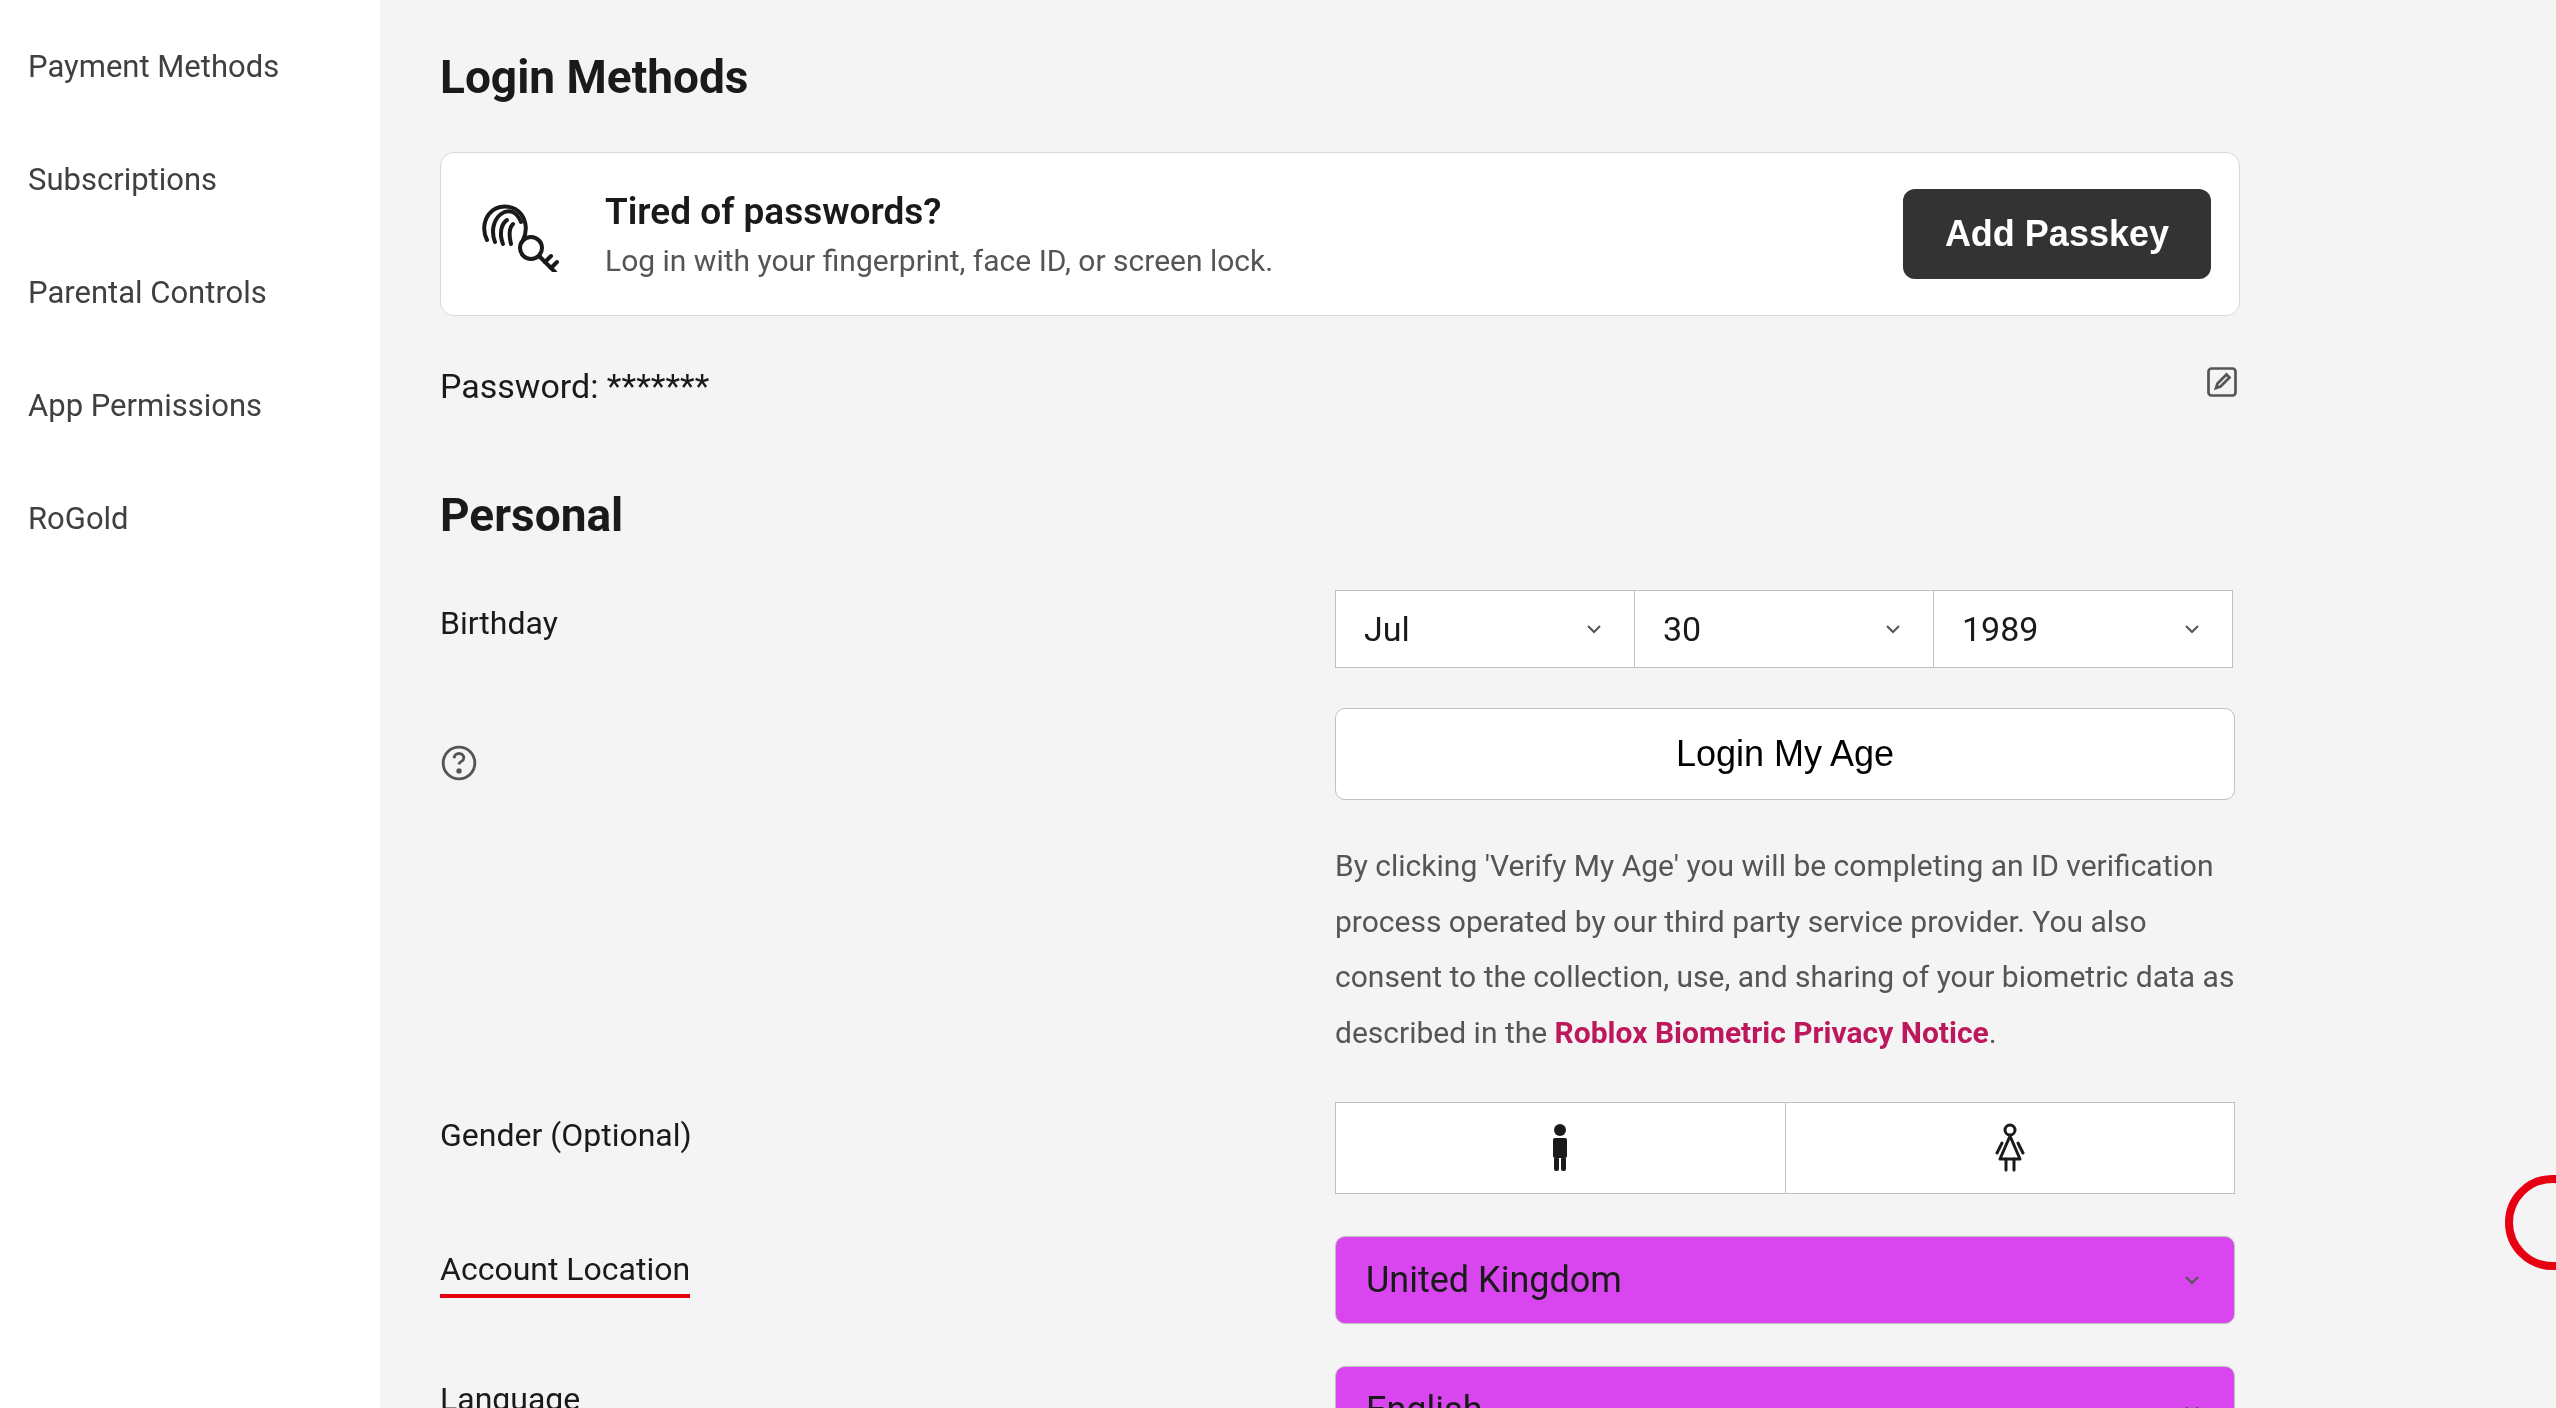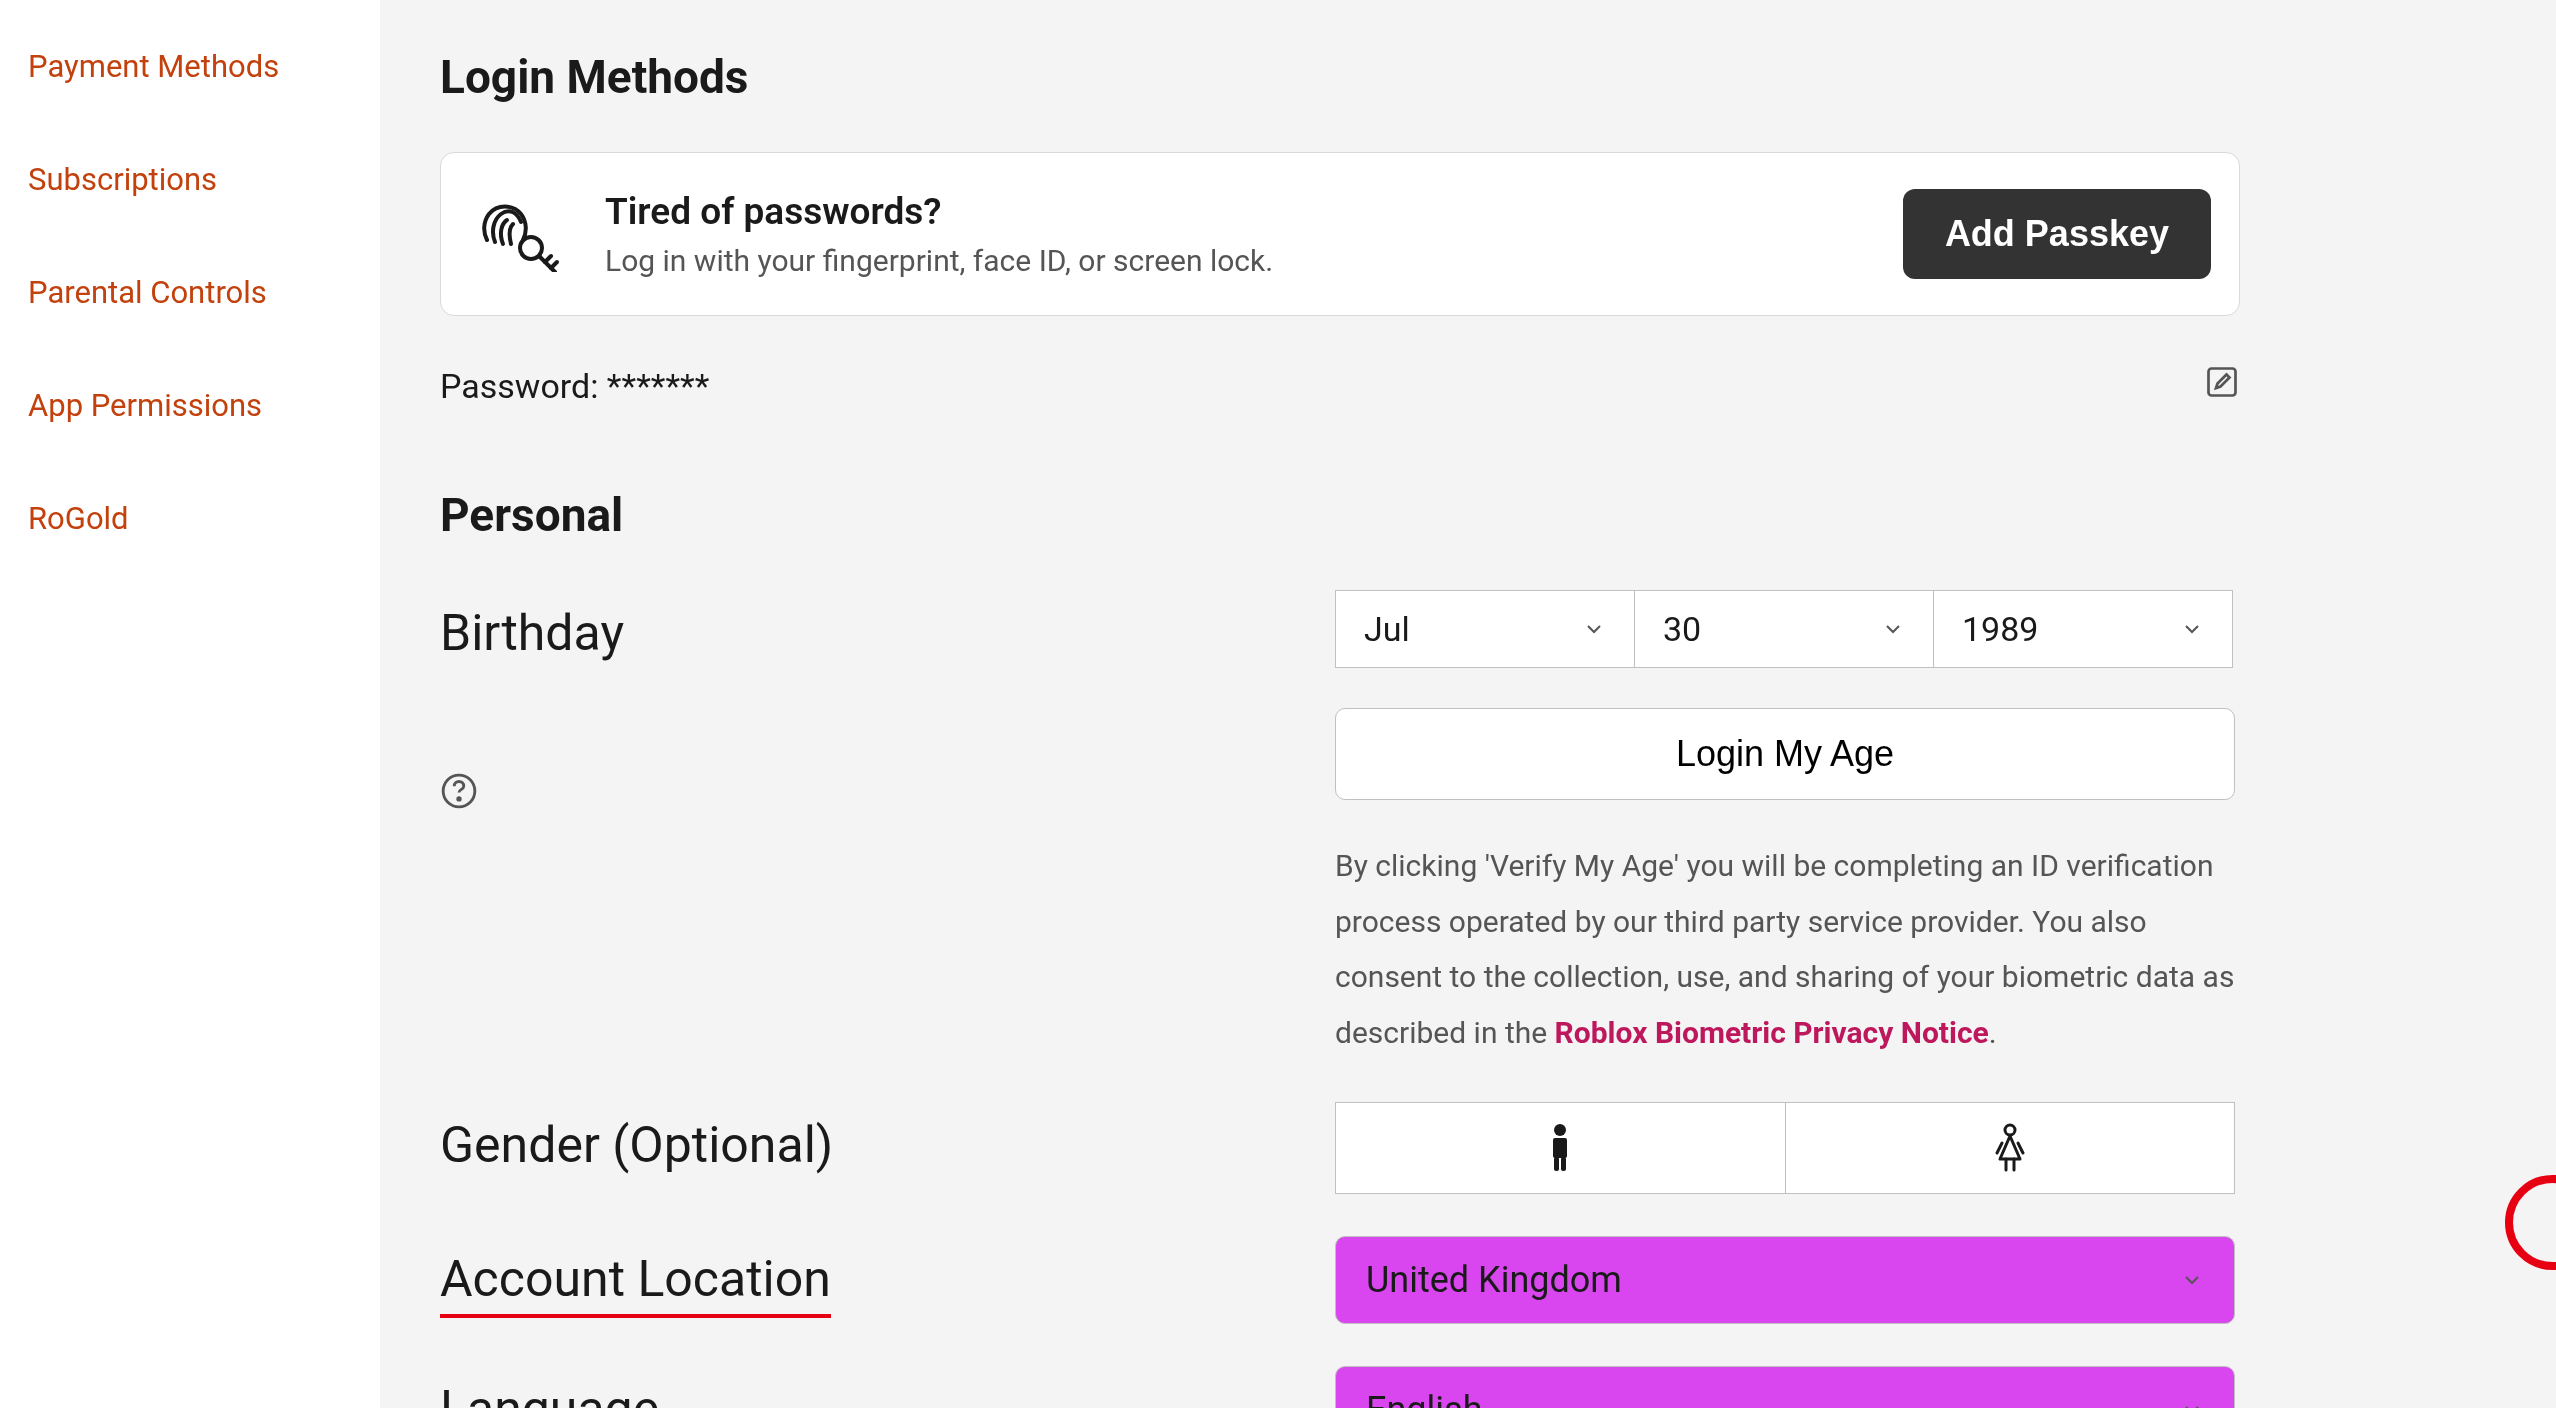--- a/index.html
+++ b/index.html
@@ -28,21 +28,21 @@
 .sidebar {
   width: 380px;
   background: #ffffff;
   padding-top: 10px;
   flex-shrink: 0;
 }
 
 .sidebar-item {
   padding: 38px 28px;
   font-size: 31px;
-  color: #c2410c;
+  color: #404040;
   cursor: pointer;
 }
 
 .main {
   flex: 1;
   padding: 50px 60px 0 60px;
   position: relative;
 }
 
 .section-title {
@@ -111,21 +111,21 @@
 
 .field-row {
   display: flex;
   width: 1800px;
   margin-bottom: 42px;
   align-items: flex-start;
 }
 
 .field-label {
   width: 895px;
-  font-size: 50px;
+  font-size: 32px;
   padding-top: 14px;
 }
 
 .field-control {
   flex: 1;
 }
 
 .birthday-selects {
   display: flex;
   gap: 0;

